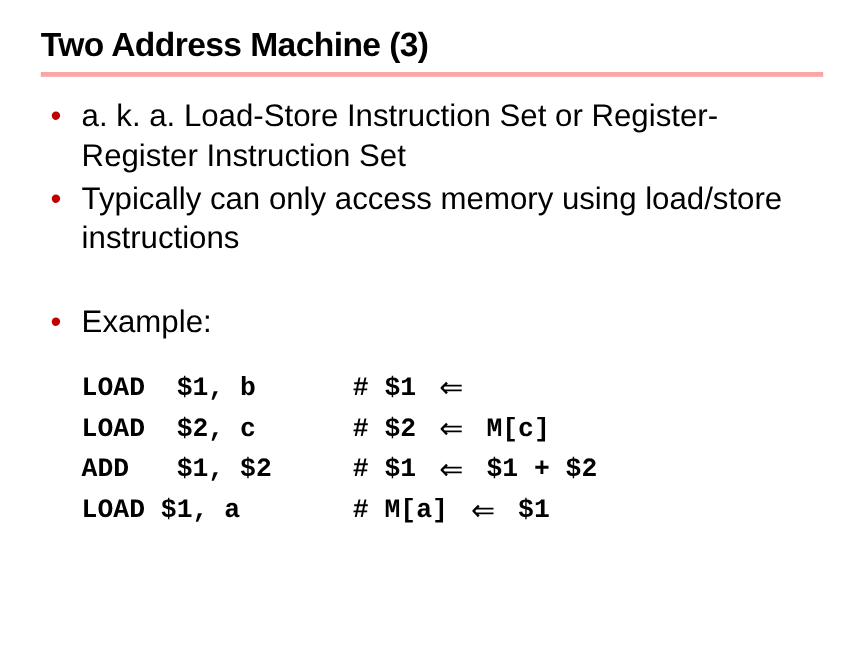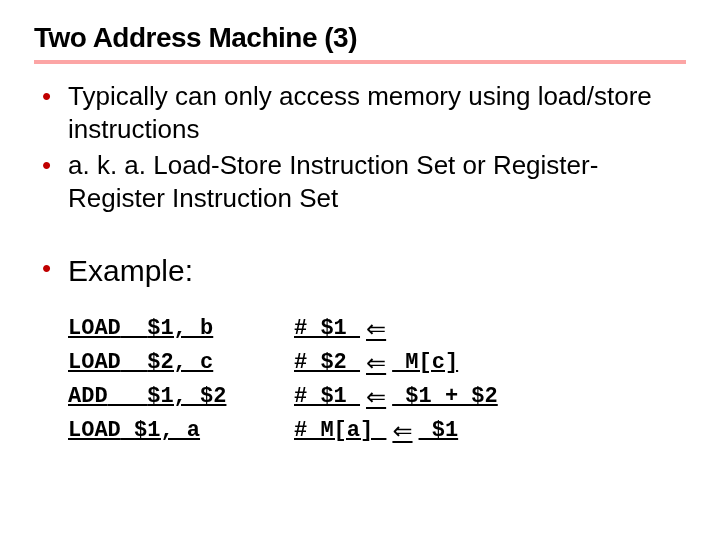--- a/index.html
+++ b/index.html
@@ -43,21 +43,21 @@
     color: #c00000;
     font-size: 26px;
     line-height: 1.25;
   }
   .gap {
     height: 34px;
   }
   .example-row {
     position: relative;
     padding-left: 34px;
-    font-size: 30px;
+    font-size: 26px;
     line-height: 1.25;
     margin-bottom: 4px;
     display: flex;
   }
   .example-row::before {
     content: "•";
     position: absolute;
     left: 8px;
     top: 0;
     color: #c00000;
@@ -71,21 +71,20 @@
   .example-expr {
     flex: 1;
   }
   .code-block {
     margin-top: 22px;
     padding-left: 34px;
     font-family: "Courier New", Courier, monospace;
     font-weight: bold;
     font-size: 22px;
     line-height: 1.55;
-    text-decoration: underline;
   }
   .code-row {
     display: flex;
     white-space: pre;
   }
   .code-left {
     width: 226px;
     flex: none;
   }
   .code-right {
@@ -103,22 +102,22 @@
   }
 </style>
 </head>
 <body>
 
 <div class="slide">
 
   <div class="title">Two Address Machine (3)</div>
 
   <ul class="bullets">
+    <li>a. k. a. Load-Store Instruction Set or Register-Register Instruction Set</li>
     <li>Typically can only access memory using load/store instructions</li>
-    <li>a. k. a. Load-Store Instruction Set or Register-Register Instruction Set</li>
   </ul>
 
   <div class="gap"></div>
 
   <div class="example-row">
     <span class="example-label">Example:</span>
   </div>
 
   <div class="code-block">
     <div class="code-row">

